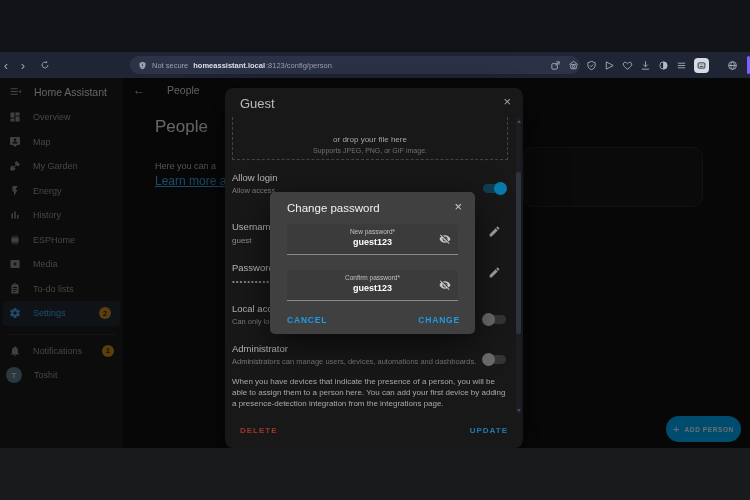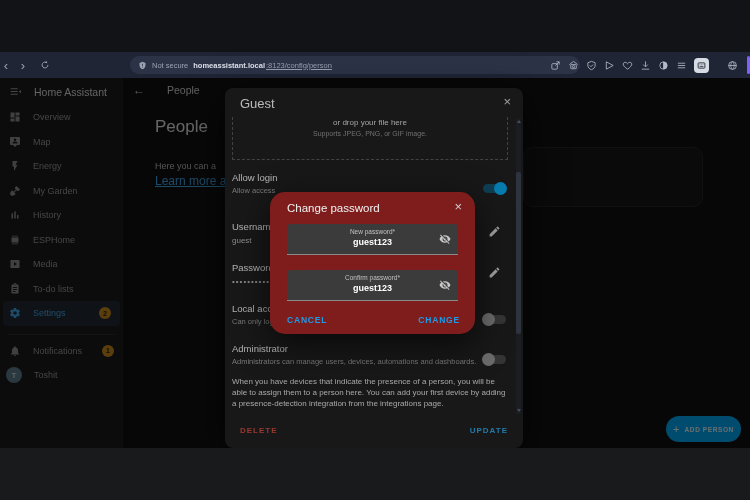--- a/index.html
+++ b/index.html
@@ -5,21 +5,21 @@
   html,body{margin:0;padding:0;background:#000;}
   *{box-sizing:border-box;font-family:"Liberation Sans",sans-serif;}
   #stage{position:relative;width:750px;height:500px;background:#121316;overflow:hidden;}
 
   
   #chrome{position:absolute;left:0;top:52px;width:750px;height:26px;background:#1f2535;display:flex;align-items:center;}
   .nav-glyph{color:#9aa1b0;font-size:13px;line-height:1;width:22px;text-align:center;flex:0 0 auto;}
   #urlbar{position:absolute;left:130px;top:4px;width:450px;height:18px;border-radius:9px;background:#2c3347;display:flex;align-items:center;padding:0 8px;gap:5px;}
   #urlbar .sec{color:#9aa1b0;font-size:7.5px;}
   #urlbar .host{color:#dde1ea;font-size:7.5px;font-weight:bold;}
-  #urlbar .path{color:#9aa1b0;font-size:7.5px;margin-left:-4px;text-decoration:underline;}
+  #urlbar .path{color:#9aa1b0;font-size:7.5px;margin-left:-4px;}
   #chrome-icons{position:absolute;right:12px;top:0;height:26px;display:flex;align-items:center;gap:7px;}
   .cicon{width:11px;height:11px;stroke:#b3b9c6;fill:none;stroke-width:1.8;}
   .avatar-btn{width:15px;height:15px;border-radius:4px;background:#d7dbe4;display:flex;align-items:center;justify-content:center;}
   #edge-strip{position:absolute;right:0;top:56px;width:3px;height:18px;background:#7b61ff;border-radius:2px;}
 
   
   #app{position:absolute;left:0;top:78px;width:750px;height:370px;background:#121212;}
   #letterbox-bottom{position:absolute;left:0;top:448px;width:750px;height:52px;background:#191a1c;}
 
   
@@ -52,21 +52,21 @@
   #guest-dialog{position:absolute;left:225px;top:10px;width:298px;height:360px;background:#1f1f1f;border-radius:8px;box-shadow:0 10px 40px rgba(0,0,0,.6);}
   #guest-title{position:absolute;left:15px;top:8px;font-size:13px;color:#ececec;}
   .dlg-close{position:absolute;right:12px;top:7px;font-size:13px;color:#cfcfcf;line-height:1;}
   #guest-scrollbar{position:absolute;right:2px;top:30px;width:5px;height:296px;background:#23262c;border-radius:2px;}
   #guest-scrollbar .thumb{position:absolute;left:0;top:54px;width:5px;height:162px;background:#3c4351;border-radius:2px;}
   #guest-scrollbar .arr{position:absolute;left:0.5px;width:0;height:0;border-left:2px solid transparent;border-right:2px solid transparent;}
   #guest-scrollbar .arr.up{top:2px;border-bottom:3px solid #5a6272;}
   #guest-scrollbar .arr.dn{bottom:2px;border-top:3px solid #5a6272;}
 
   #upload-box{position:absolute;left:7px;top:29px;width:276px;height:43px;border-left:1px dashed #565656;border-right:1px dashed #565656;border-bottom:1px dashed #565656;text-align:center;}
-  #upload-box .l1{margin-top:1px;font-size:8px;color:#d2d2d2;}
+  #upload-box .l1{margin-top:18px;font-size:8px;color:#d2d2d2;}
   #upload-box .l2{margin-top:3px;font-size:7px;color:#909090;}
 
   .grow{position:absolute;left:7px;width:280px;}
   .grow .lab{font-size:9.5px;color:#e2e2e2;}
   .grow .sub{font-size:7.5px;color:#9a9a9a;margin-top:3px;}
   .grow .val{font-size:8px;color:#b5b5b5;margin-top:4px;}
 
   .toggle{position:absolute;width:23px;height:9px;border-radius:5px;}
   .toggle .knob{position:absolute;top:-2px;width:13px;height:13px;border-radius:50%;}
   .toggle.on{background:#14506b;}
@@ -74,21 +74,21 @@
   .toggle.off{background:#454545;}
   .toggle.off .knob{left:-1px;background:#8a8a8a;}
   .pencil{position:absolute;width:13px;height:13px;fill:#cfcfcf;}
 
   #guest-note{position:absolute;left:7px;top:288px;width:280px;font-size:8px;line-height:1.4;color:#d6d6d6;}
   .dlg-footer-btn{position:absolute;bottom:13px;font-size:8px;font-weight:bold;letter-spacing:1px;}
   #btn-delete{left:15px;color:#c6473d;}
   #btn-update{right:15px;color:#2a9ddb;padding-left:36px;}
 
   
-  #cp-dialog{position:absolute;left:270px;top:114px;width:205px;height:142px;background:#7f1d1d;border-radius:15px;box-shadow:0 10px 35px rgba(0,0,0,.65);}
+  #cp-dialog{position:absolute;left:270px;top:114px;width:205px;height:142px;background:#404040;border-radius:5px;box-shadow:0 10px 35px rgba(0,0,0,.65);}
   #cp-title{position:absolute;left:17px;top:10px;font-size:11.5px;color:#f0f0f0;}
   .cp-field{position:absolute;left:17px;width:171px;height:31px;background:#3b3b3b;border-radius:4px 4px 0 0;border-bottom:1px solid #8a8a8a;padding:4px 8px 0 8px;text-align:center;}
   .cp-field .flab{font-size:6.5px;color:#c0c0c0;}
   .cp-field .fval{font-size:9px;color:#ffffff;margin-top:2px;font-weight:bold;}
   .cp-field .eye{position:absolute;right:7px;top:9px;width:12px;height:12px;fill:#c9c9c9;}
   #cp-f1{top:32px;}
   #cp-f2{top:78px;}
   .cp-btn{position:absolute;bottom:9px;font-size:8.5px;font-weight:bold;letter-spacing:0.8px;color:#1e9be8;}
   #cp-cancel{left:17px;}
   #cp-change{right:15px;}
@@ -178,29 +178,29 @@
         <span>Overview</span>
       </div>
       <div class="sb-item">
         <svg viewBox="0 0 24 24" fill-rule="evenodd">
             <path d="M4,2H20A2,2 0 0,1 22,4V16A2,2 0 0,1 20,18H16L12,22L8,18H4A2,2 0 0,1 2,16V4A2,2 0 0,1 4,2M12,5A2.5,2.5 0 0,0 9.5,7.5A2.5,2.5 0 0,0 12,10A2.5,2.5 0 0,0 14.5,7.5A2.5,2.5 0 0,0 12,5M17,14.3C17,12.6 14.8,11.2 12,11.2C9.2,11.2 7,12.6 7,14.3V15H17V14.3Z"></path>
           </svg>
         <span>Map</span>
       </div>
       <div class="sb-item">
         <svg viewBox="0 0 24 24">
+            <path d="M15.1,1.8L12.3,4.6C11.5,5.4 11.5,6.7 12.3,7.5L13.7,8.9L9.1,13.4L6.3,10.6L4.9,12C0,17 3.5,20.5 3.5,20.5C3.5,20.5 7,24 12,19.1L13.4,17.7L10.5,14.8L15.1,10.3L16.5,11.7C17.3,12.5 18.6,12.5 19.3,11.7L22.2,8.9L15.1,1.8Z"></path>
+          </svg>
+        <span>My Garden</span>
+      </div>
+      <div class="sb-item">
+        <svg viewBox="0 0 24 24">
             <path d="M7,2V13H10V22L17,10H13L17,2H7Z"></path>
           </svg>
         <span>Energy</span>
-      </div>
-      <div class="sb-item">
-        <svg viewBox="0 0 24 24">
-            <path d="M15.1,1.8L12.3,4.6C11.5,5.4 11.5,6.7 12.3,7.5L13.7,8.9L9.1,13.4L6.3,10.6L4.9,12C0,17 3.5,20.5 3.5,20.5C3.5,20.5 7,24 12,19.1L13.4,17.7L10.5,14.8L15.1,10.3L16.5,11.7C17.3,12.5 18.6,12.5 19.3,11.7L22.2,8.9L15.1,1.8Z"></path>
-          </svg>
-        <span>My Garden</span>
       </div>
       <div class="sb-item">
         <svg viewBox="0 0 24 24">
             <path d="M5,9H8V19H5V9M10.5,5H13.5V19H10.5V5M16,12H19V19H16V12Z"></path>
           </svg>
         <span>History</span>
       </div>
       <div class="sb-item">
         <svg viewBox="0 0 24 24">
             <path d="M5,7H19V17H5V7M7,3V6H9V3H7M11,3V6H13V3H11M15,3V6H17V3H15M7,18V21H9V18H7M11,18V21H13V18H11M15,18V21H17V18H15Z"></path>

